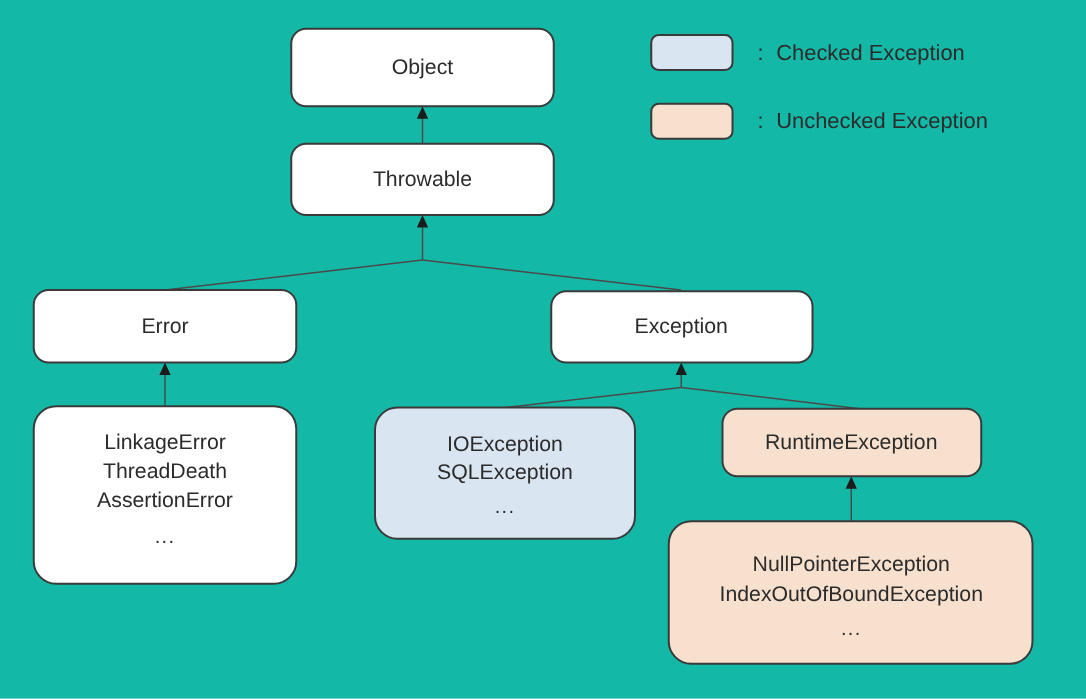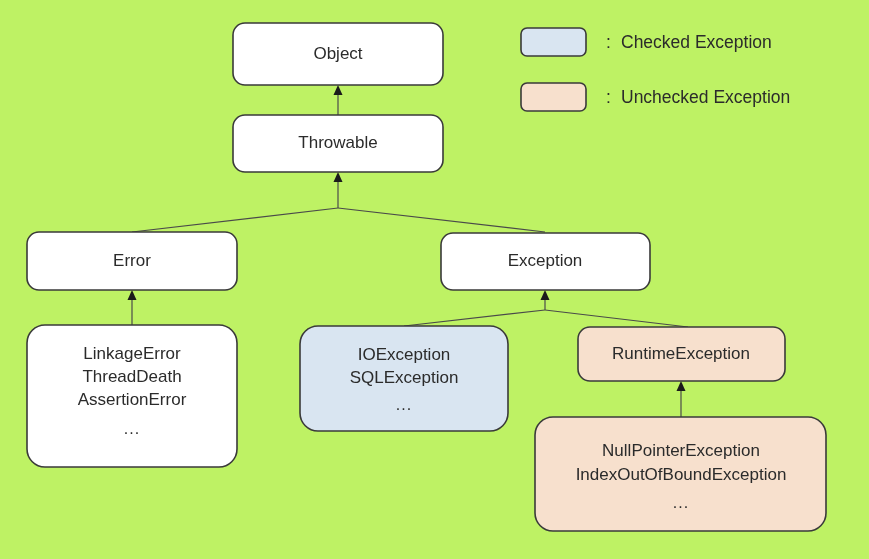--- a/index.html
+++ b/index.html
@@ -10,21 +10,21 @@
   body {
     width: 869px;
     height: 559px;
     font-family: "Liberation Sans", sans-serif;
     overflow: hidden;
   }
   #diagram-root {
     position: relative;
     width: 869px;
     height: 559px;
-    background: #bef264;
+    background: #14b8a6;
   }
   svg.canvas {
     position: absolute;
     left: 0;
     top: 0;
     width: 869px;
     height: 559px;
   }
   .node-box {
     fill: #ffffff;

